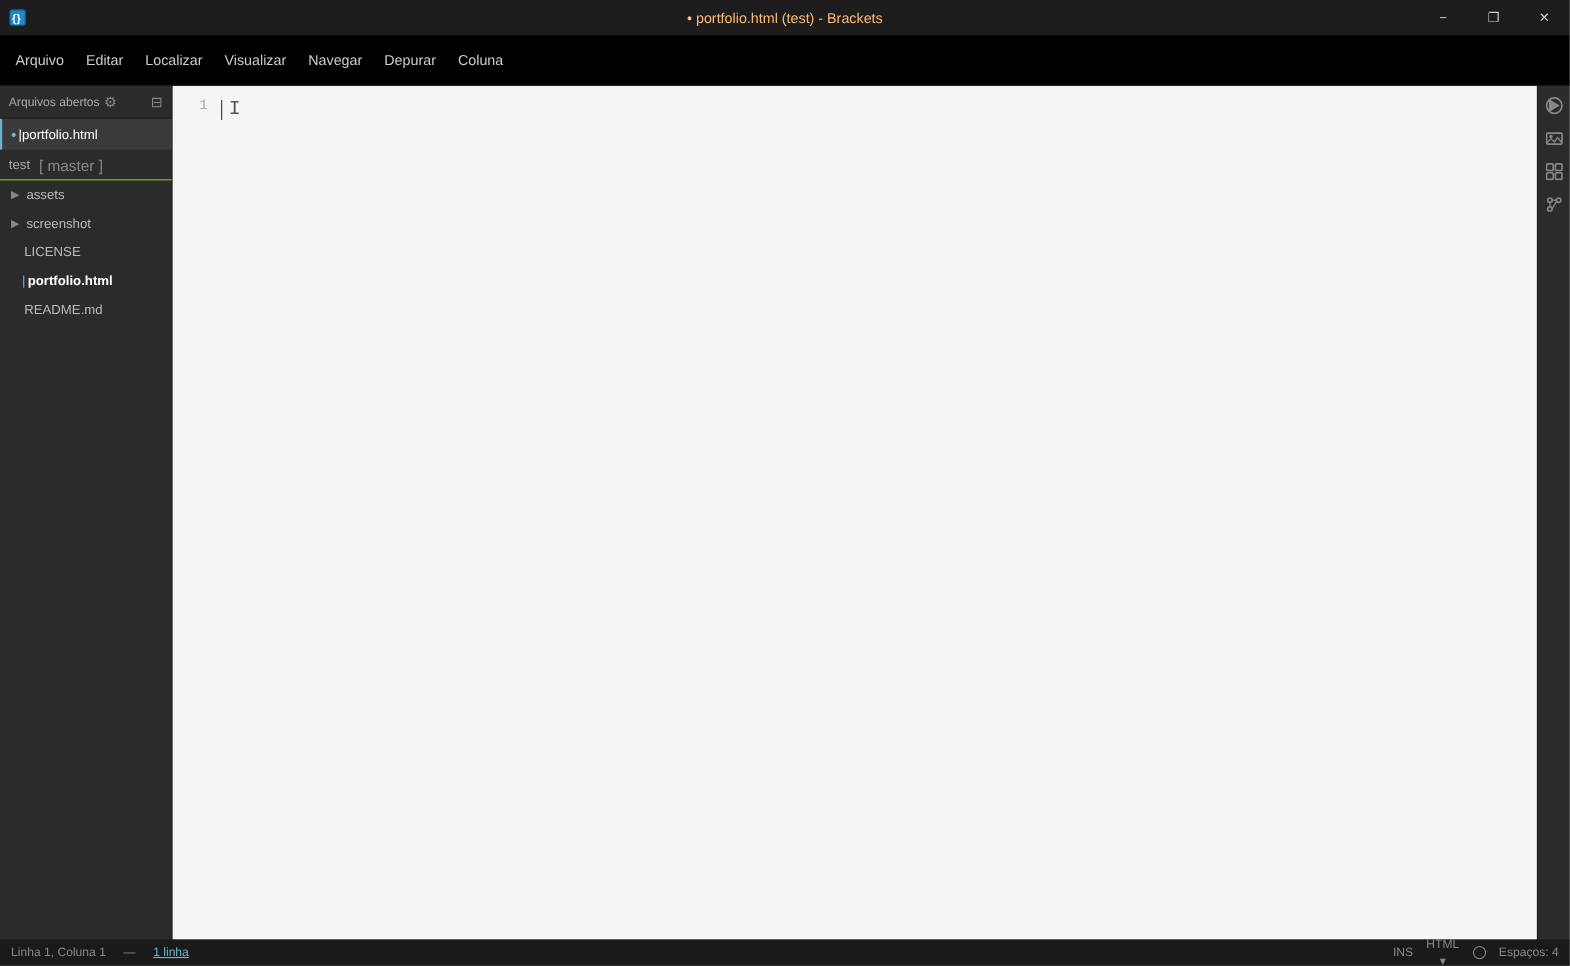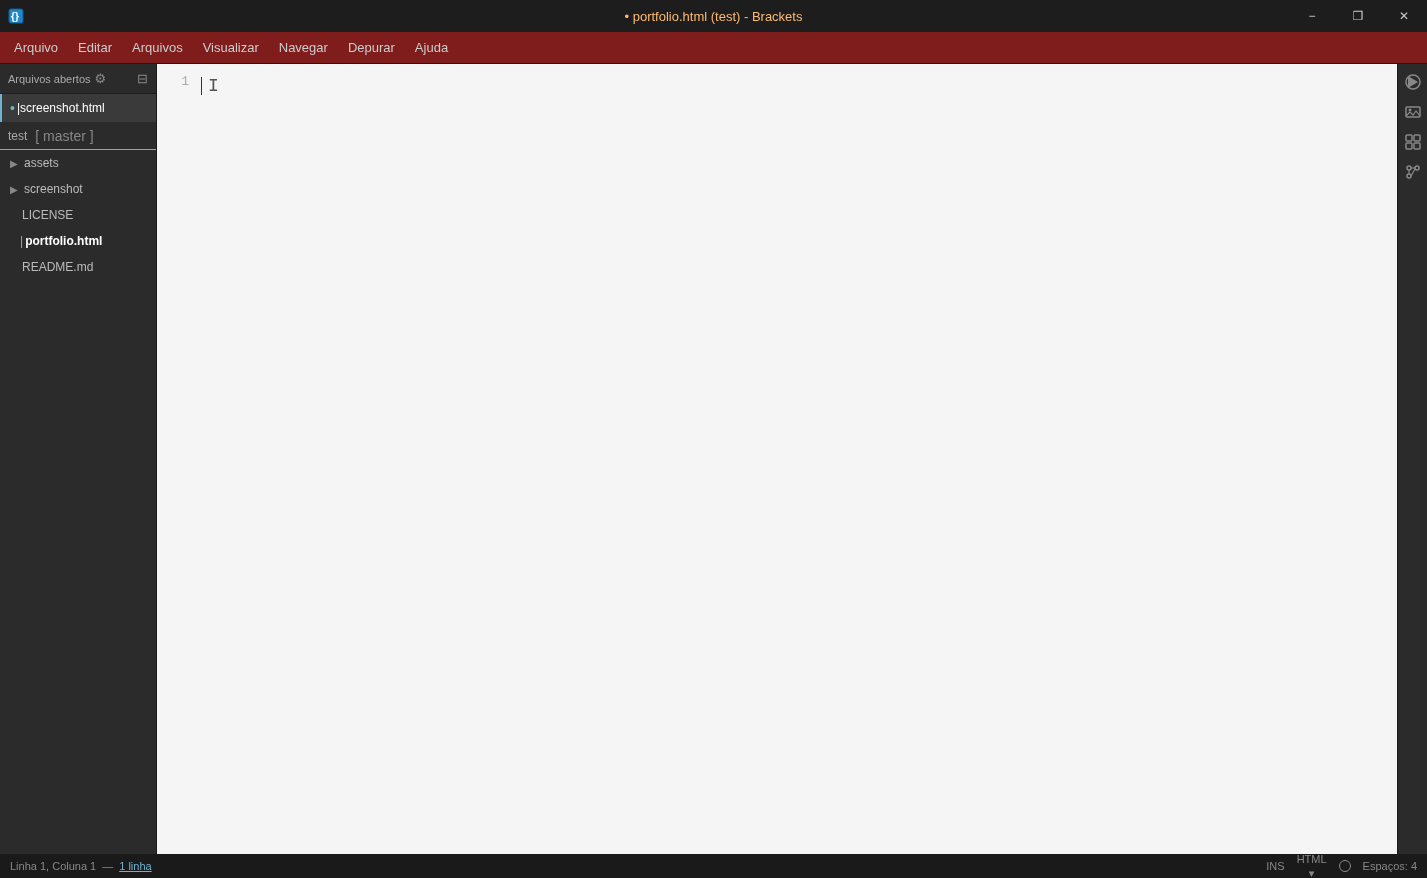--- a/index.html
+++ b/index.html
@@ -53,22 +53,22 @@
       display: flex;
       align-items: center;
       justify-content: center;
       color: #ccc;
       font-size: 12px;
       cursor: pointer;
     }
 
     
     #menu-bar {
-      background: #7f1d1d;
-      height: 32px;
+      background: #000000;
+      height: 46px;
       display: flex;
       align-items: center;
       padding: 0 4px;
       flex-shrink: 0;
       border-bottom: 1px solid #1a1a1a;
     }
     .menu-item {
       color: #ccc;
       font-size: 13px;
       padding: 4px 10px;
@@ -280,21 +280,21 @@
       align-items: center;
       padding: 0 10px;
       justify-content: space-between;
       flex-shrink: 0;
       color: #888;
       font-size: 11px;
     }
     #status-bar .left {
       display: flex;
       align-items: center;
-      gap: 6px;
+      gap: 16px;
     }
     #status-bar .line-link {
       color: #6fb3d2;
       text-decoration: underline;
       cursor: pointer;
     }
     #status-bar .right {
       display: flex;
       align-items: center;
       gap: 12px;
@@ -334,45 +334,45 @@
   <div class="window-controls">
     <div class="window-btn">−</div>
     <div class="window-btn">❐</div>
     <div class="window-btn close">✕</div>
   </div>
 </div>
 
 <div id="menu-bar">
 <div class="menu-item">Arquivo</div>
     <div class="menu-item">Editar</div>
-    <div class="menu-item">Arquivos</div>
+    <div class="menu-item">Localizar</div>
     <div class="menu-item">Visualizar</div>
     <div class="menu-item">Navegar</div>
     <div class="menu-item">Depurar</div>
-    <div class="menu-item">Ajuda</div>
+    <div class="menu-item">Coluna</div>
   </div>
 
 <div id="main">
 
   <div id="sidebar">
 
     <div id="working-files-header">
       <div class="header-left">
         <span>Arquivos abertos</span>
         <span class="header-icon">⚙</span>
       </div>
       <div class="header-icons">
         <span class="header-icon">⊟</span>
       </div>
     </div>
 
     <div id="working-files-list">
       <div class="working-file-item active">
         <span class="dot">•</span>
-        <span>|screenshot.html</span>
+        <span>|portfolio.html</span>
       </div>
     </div>
 
     <div id="project-section">
       <div id="project-header">
         <span>test</span>
         <span class="branch">[ master ]</span>
       </div>
 
       <div id="file-tree">

